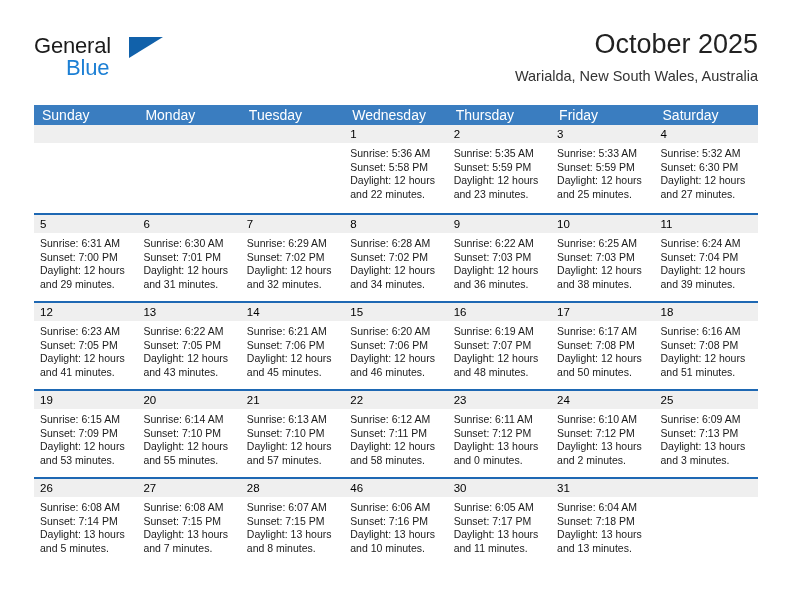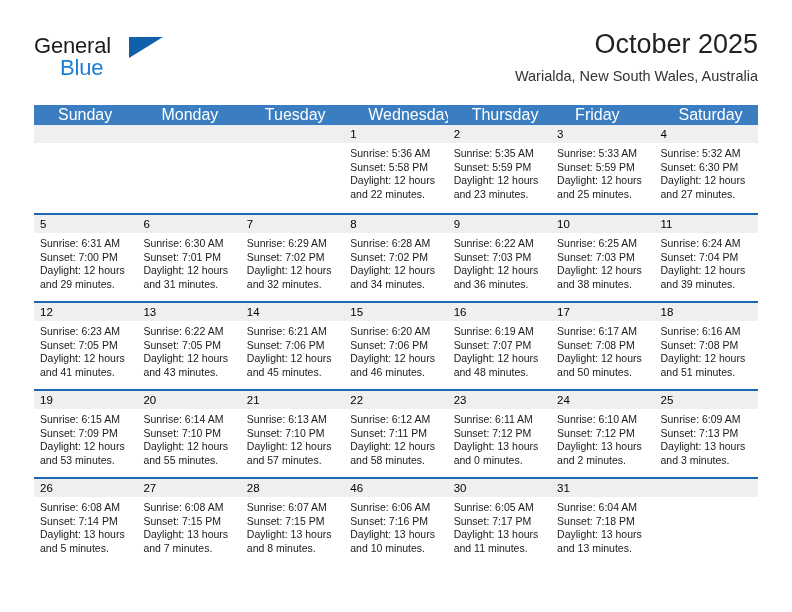--- a/index.html
+++ b/index.html
@@ -44,21 +44,21 @@
     left: 0;
     top: 0;
     font-size: 22px;
     letter-spacing: -0.2px;
     color: #1b1b1b;
     font-family: "Liberation Sans", sans-serif;
     line-height: 24px;
   }
   .brand-blue {
     position: absolute;
-    left: 26px;
+    left: 32px;
     top: 22px;
     font-size: 22px;
     letter-spacing: -0.2px;
     color: #1c7fd4;
     font-family: "Liberation Sans", sans-serif;
     line-height: 24px;
   }
   .brand-triangle {
     position: absolute;
     left: 95px;
@@ -97,23 +97,23 @@
     width: 724px;
   }
   .weekday-row {
     display: flex;
     background: #3a7dc0;
     height: 20px;
   }
   .weekday {
     flex: 1 1 0;
     color: #ffffff;
-    font-size: 16px;
+    font-size: 14px;
     line-height: 20px;
-    padding-left: 24px;
+    padding-left: 8px;
     box-sizing: border-box;
     white-space: nowrap;
     overflow: hidden;
   }
 
   .week-row {
     display: flex;
     border-top: 2px solid #1e68b3;
     height: 88px;
     box-sizing: border-box;

